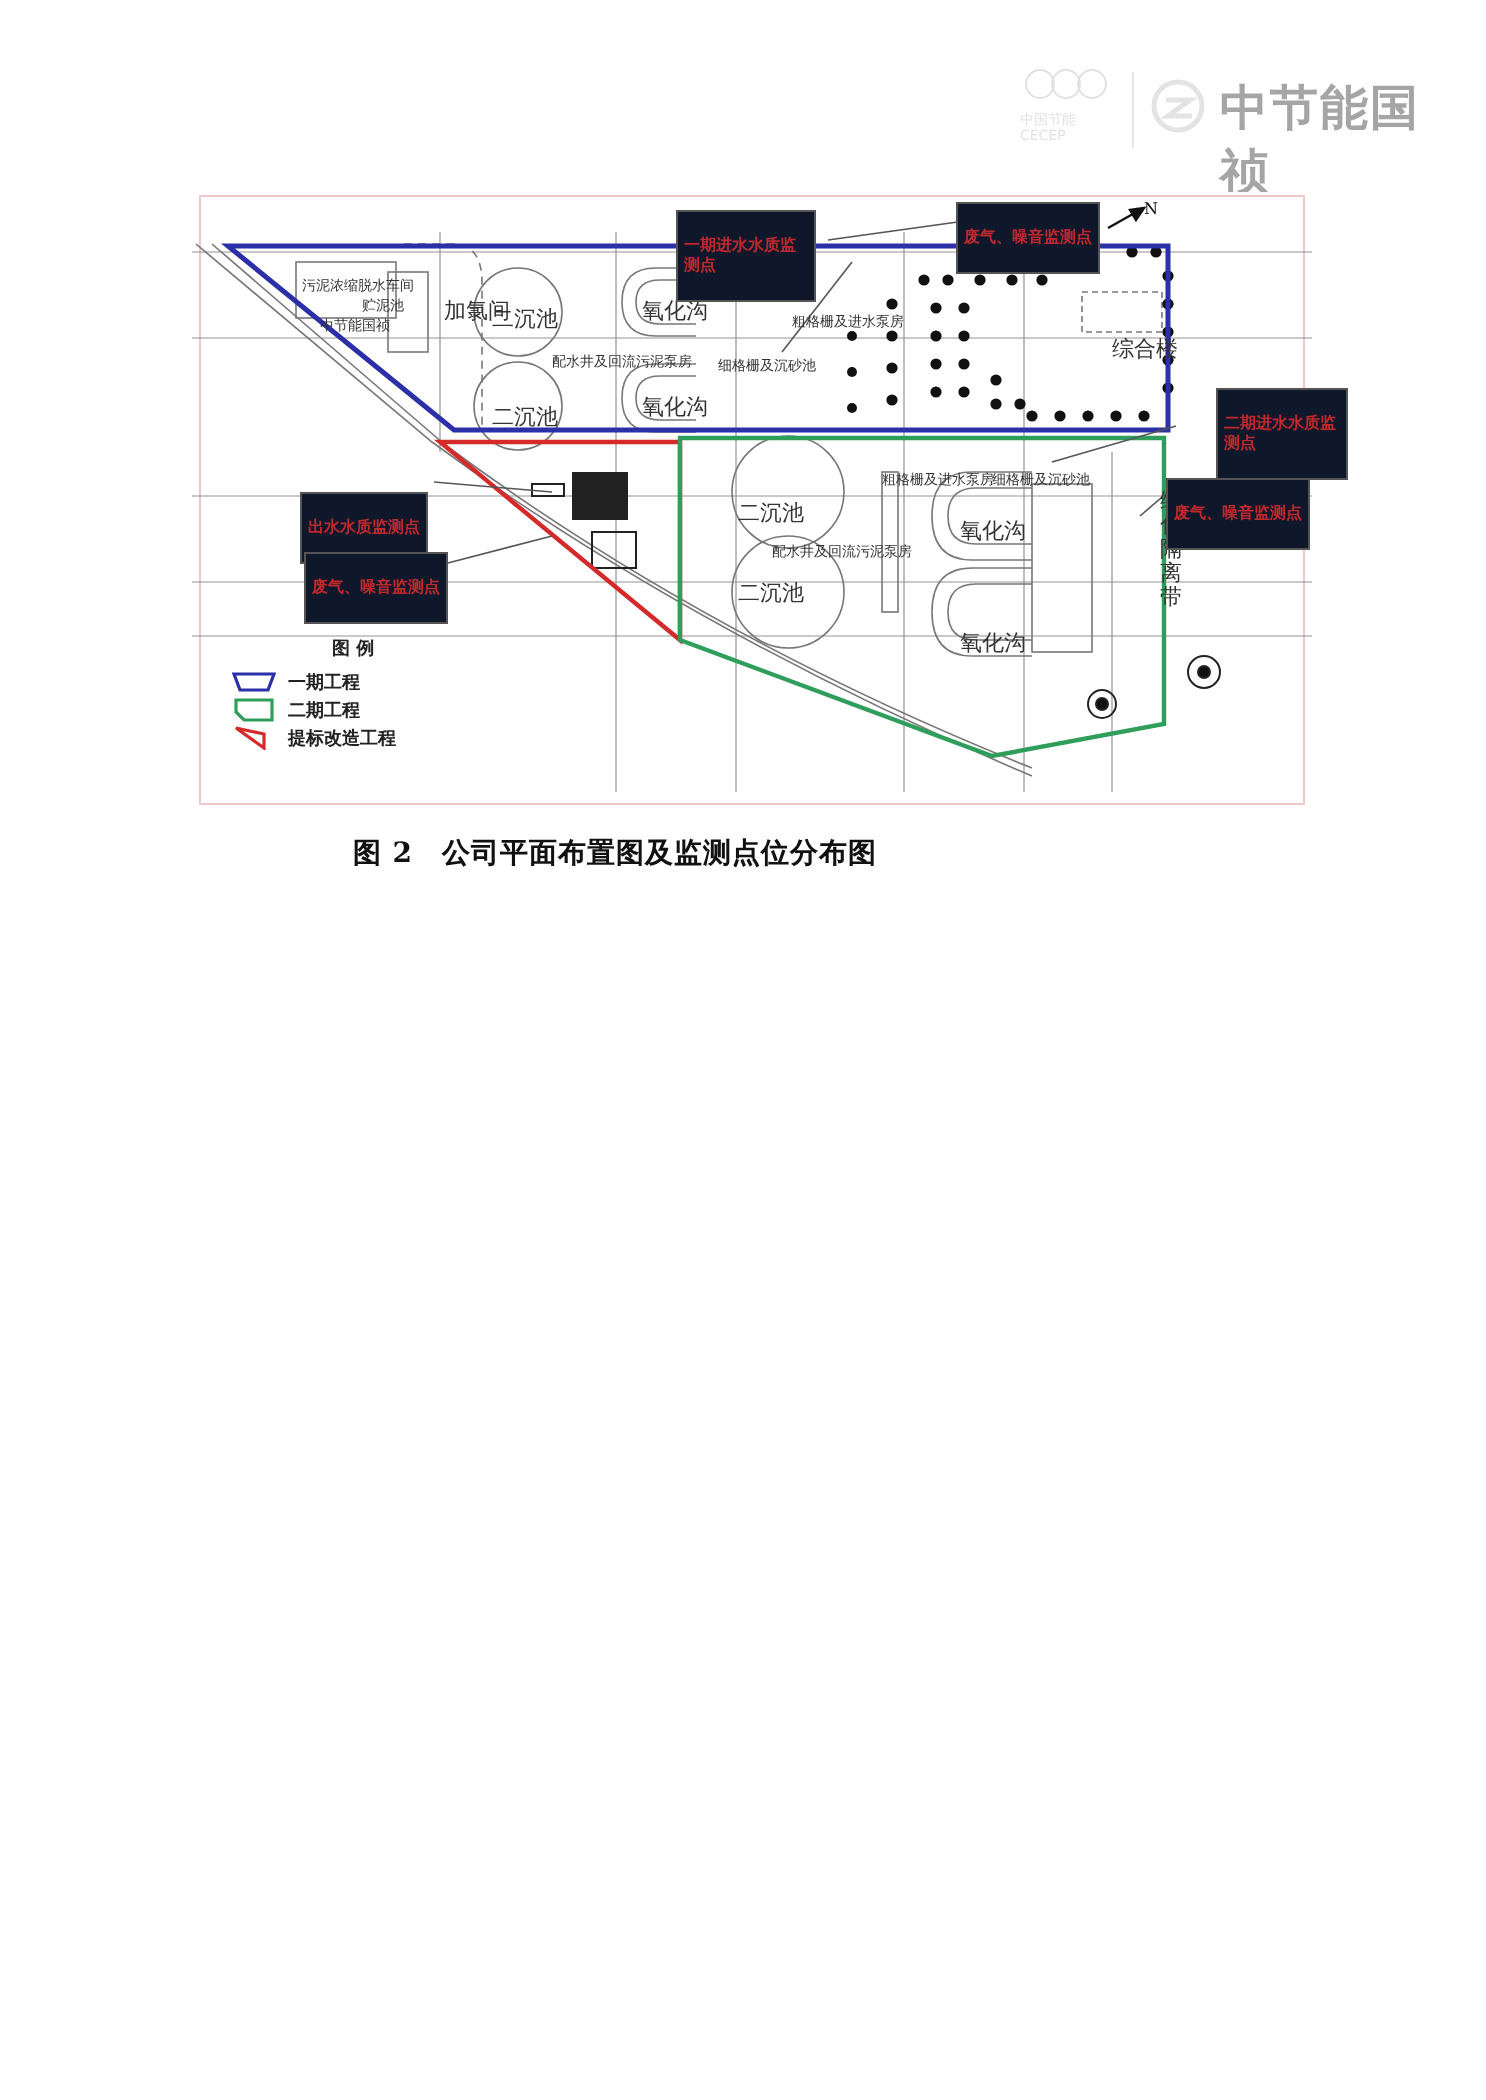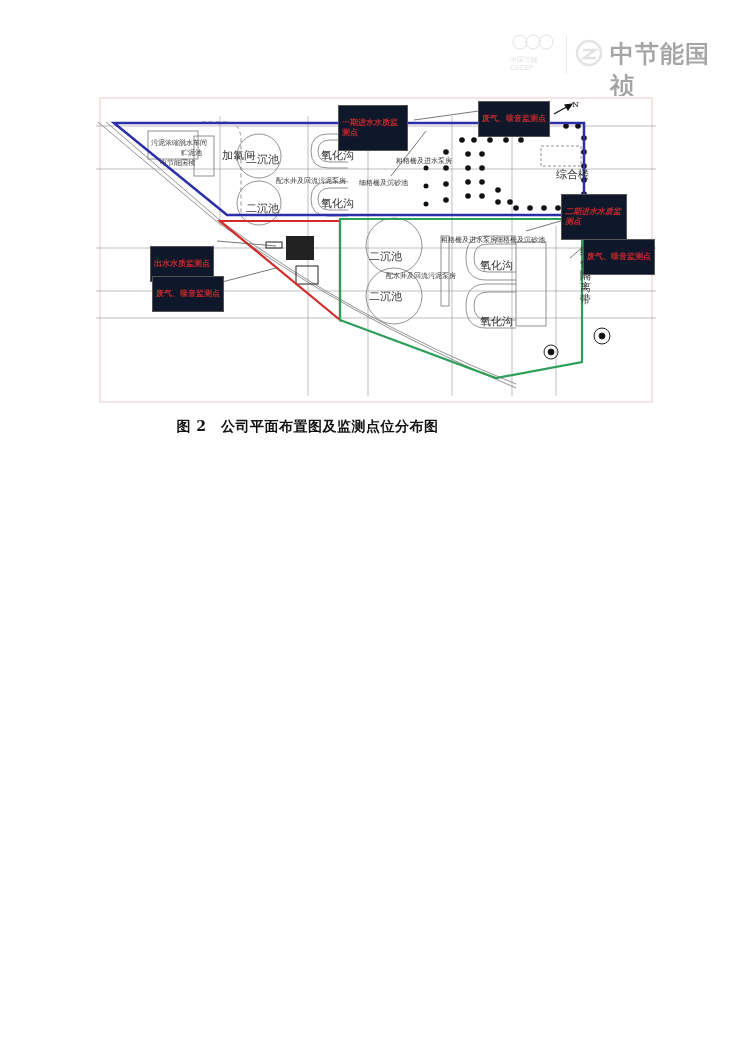--- a/index.html
+++ b/index.html
@@ -179,20 +179,41 @@
   <div class="maplabel big" style="left:273px;top:193px;">二沉池</div>
   <div class="maplabel" style="left:290px;top:175px;">配水井及回流污泥泵房</div>
   <div class="maplabel big" style="left:384px;top:162px;">氧化沟</div>
   <div class="maplabel big" style="left:384px;top:218px;">氧化沟</div>
   <div class="maplabel" style="left:345px;top:139px;">粗格栅及进水泵房</div>
   <div class="maplabel" style="left:400px;top:139px;">细格栅及沉砂池</div>
   <div class="maplabel big" style="left:484px;top:150px;width:10px;white-space:normal;line-height:12px;font-family:Liberation Mono, monospace;">绿化隔离带</div>
 
   <div class="callout" style="left:242px;top:9px;width:62px;white-space:normal;">一期进水水质监测点</div>
   <div class="callout" style="left:382px;top:5px;">废气、噪音监测点</div>
-  <div class="callout" style="left:465px;top:98px;width:58px;white-space:normal;font-style:italic;">二期进水水质监测点</div>
+  <div class="callout" style="left:512px;top:98px;width:58px;white-space:normal;">二期进水水质监测点</div>
   <div class="callout" style="left:487px;top:143px;">废气、噪音监测点</div>
   <div class="callout" style="left:54px;top:139px;margin-top:11px;">出水水质监测点</div>
   <div class="callout" style="left:56px;top:180px;">废气、噪音监测点</div>
 
+  <div class="legend">
+    <div class="legend-title">图 例</div>
+    <div class="legend-row">
+      <svg width="22" height="10">
+          <polygon points="1,1 21,1 18,9 4,9" fill="none" stroke="#2b2fa8" stroke-width="1.6"></polygon>
+        </svg>
+      <span>一期工程</span>
+    </div>
+    <div class="legend-row">
+      <svg width="22" height="12">
+          <polygon points="2,1 20,1 20,11 6,11 2,7" fill="none" stroke="#2e9e5a" stroke-width="1.6"></polygon>
+        </svg>
+      <span>二期工程</span>
+    </div>
+    <div class="legend-row">
+      <svg width="22" height="12">
+          <polygon points="2,1 16,4 16,11" fill="none" stroke="#d42a2a" stroke-width="1.6"></polygon>
+        </svg>
+      <span>提标改造工程</span>
+    </div>
+  </div>
 </div>
 
 <div class="caption">图 2　公司平面布置图及监测点位分布图</div>
 
 </body></html>

